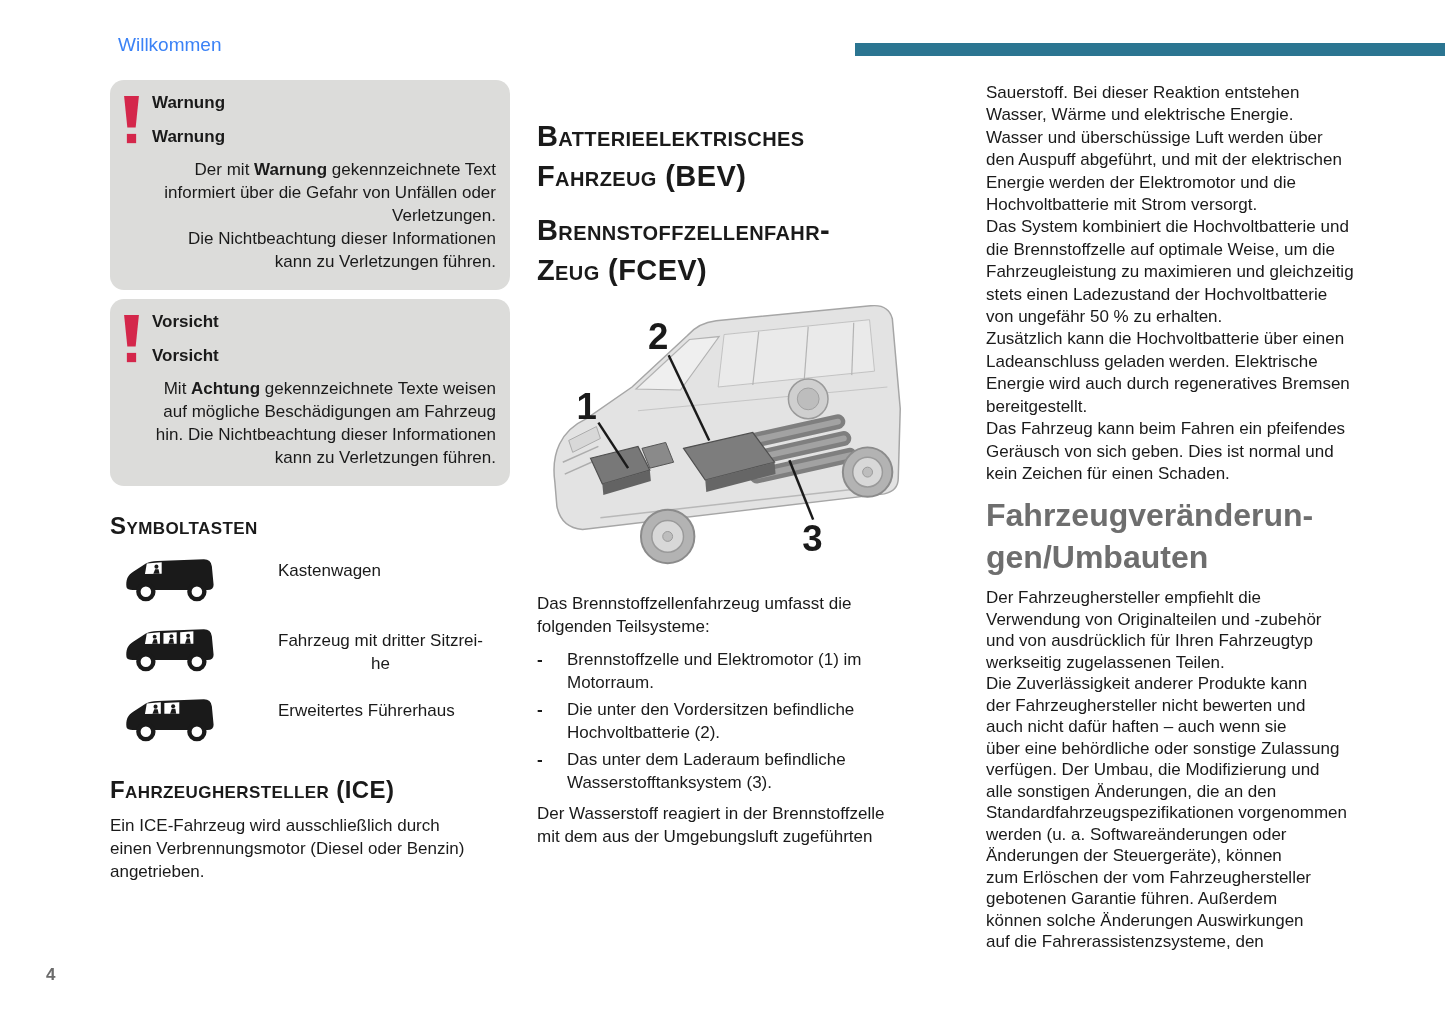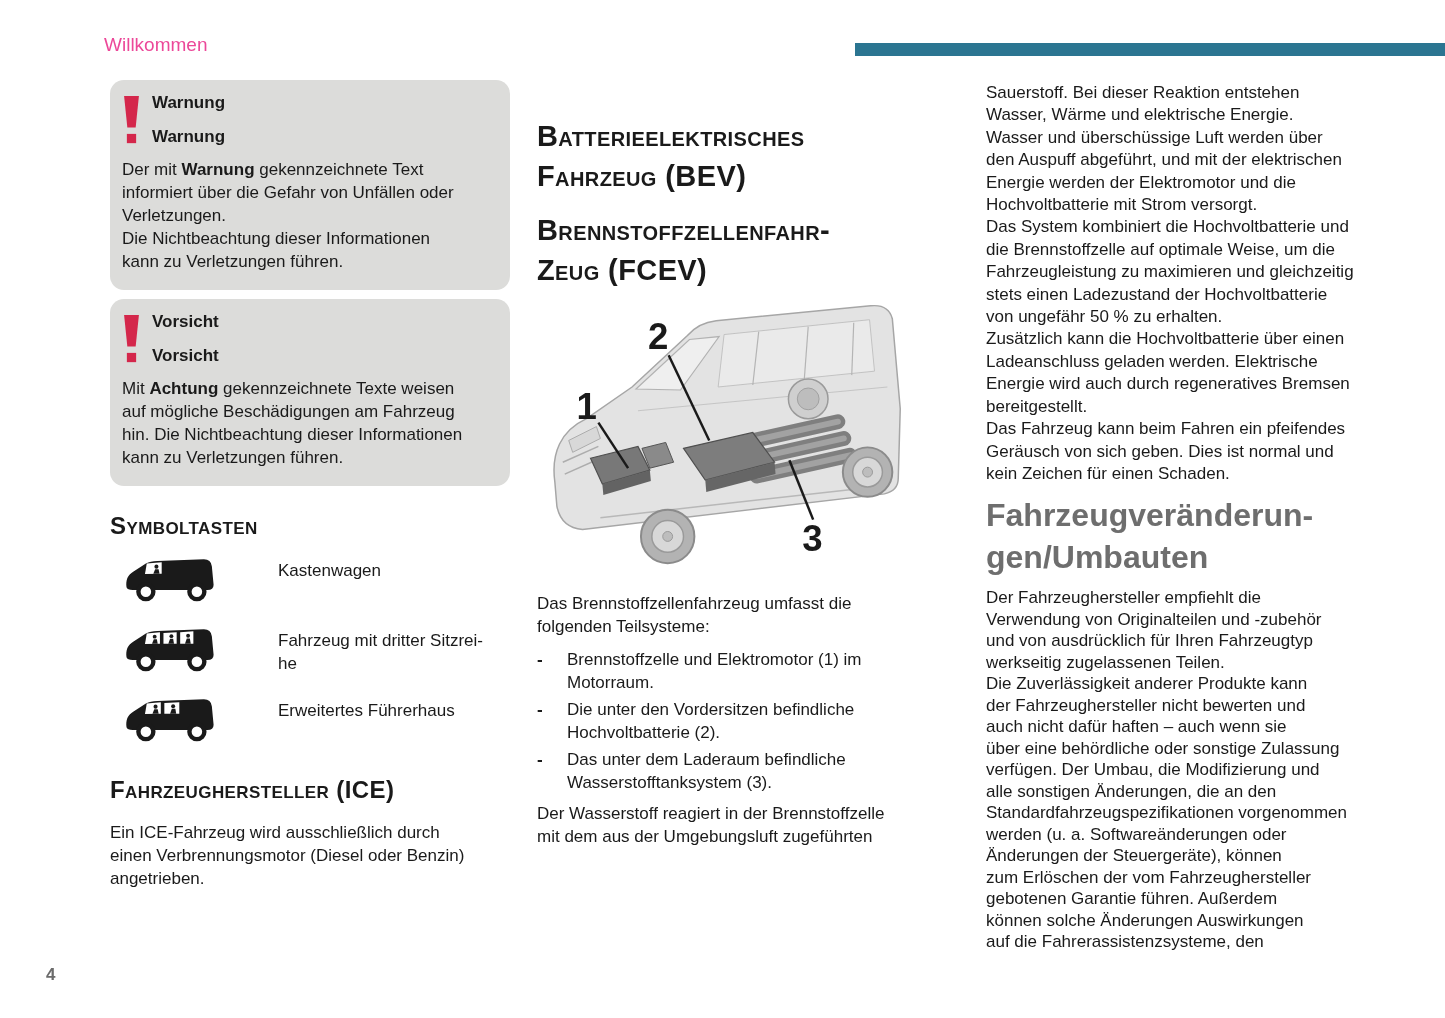--- a/index.html
+++ b/index.html
@@ -1,55 +1,55 @@
 <!DOCTYPE html>
 <html><head>
 <meta charset="utf-8">
 <style>
   * { margin:0; padding:0; box-sizing:border-box; }
   html,body { background:#ffffff; }
   #page {
     position:relative; width:1445px; height:1018px; background:#ffffff;
     font-family:"Liberation Sans", sans-serif; color:#1a1a1a; overflow:hidden;
   }
-  .hdr-label { position:absolute; left:104px; top:34px; font-size:19px; color:#ec4899; }
+  .hdr-label { position:absolute; left:118px; top:34px; font-size:19px; color:#3b82f6; }
   .teal-bar { position:absolute; left:855px; top:43px; width:590px; height:13px; background:#2b7591; }
   .pagenum { position:absolute; left:46px; top:965px; font-size:17px; font-weight:bold; color:#6b6b6b; }
 
   .col { position:absolute; top:80px; }
   #col1 { left:110px; width:400px; }
   #col2 { left:537px; width:398px; top:84px;margin-top:32px; }
   #col3 { left:962px; width:400px; top:82px;margin-left:24px; }
 
   .body-txt { font-size:17px; line-height:23px; white-space:pre-line; }
 
   
-  .warnbox { background:#dcdcda; border-radius:14px; padding:13px 14px 17px 12px; margin-bottom:9px; }
+  .warnbox { background:#dcdcda; border-radius:14px; padding:13px 14px 17px 12px; margin-bottom:9px;text-align:right; }
   .box-head { display:flex; align-items:flex-start; }
   .excl { flex:0 0 19px; margin-top:2px; }
   .box-titles { margin-left:11px; }
   .box-title { font-size:17px; font-weight:bold; line-height:20px; }
   .box-title + .box-title { margin-top:14px; }
   .box-body { margin-top:11px; font-size:17px; line-height:23px; white-space:pre-line; }
 
   
   .sc-head { font-variant:small-caps; font-weight:bold; letter-spacing:0.4px; }
   .sc-head.sm { font-size:24px; line-height:28px; }
   .sc-head.lg { font-size:29px; line-height:40px; white-space:pre-line; }
   .gray-head { color:#6e6e6e; font-size:32px; line-height:42px; white-space:pre-line; }
 
   
   .sym-heading { margin:26px 0 12px 0; }
   .sym-row { display:flex; align-items:flex-start; height:70px; padding-left:13px; }
   .sym-icon { flex:0 0 95px; }
-  .sym-label { margin-left:60px; padding-top:7px; font-size:17px; line-height:23px; white-space:pre-line; }
+  .sym-label { margin-left:60px; padding-top:7px; font-size:17px; line-height:23px; white-space:pre-line;text-align:center; }
 
   #antriebstyp { margin-top:14px; }
   #ice-head { margin-top:14px; }
-  #ice-body { margin-top:17px; }
+  #ice-body { margin-top:10px; }
 
   
   #bev-body { margin-top:9px; }
   #fcev-head { margin-top:14px; }
   .diagram-wrap { margin-top:2px; width:390px; height:287px; }
   #fcev-intro { margin-top:13px; }
   .bullets { margin-top:10px; }
   .bullet { display:flex; margin-bottom:4px; }
   .bullet .dash { flex:0 0 30px; font-size:17px; line-height:23px; font-weight:bold; }
   .bullet .btxt { font-size:17px; line-height:23px; white-space:pre-line; }

